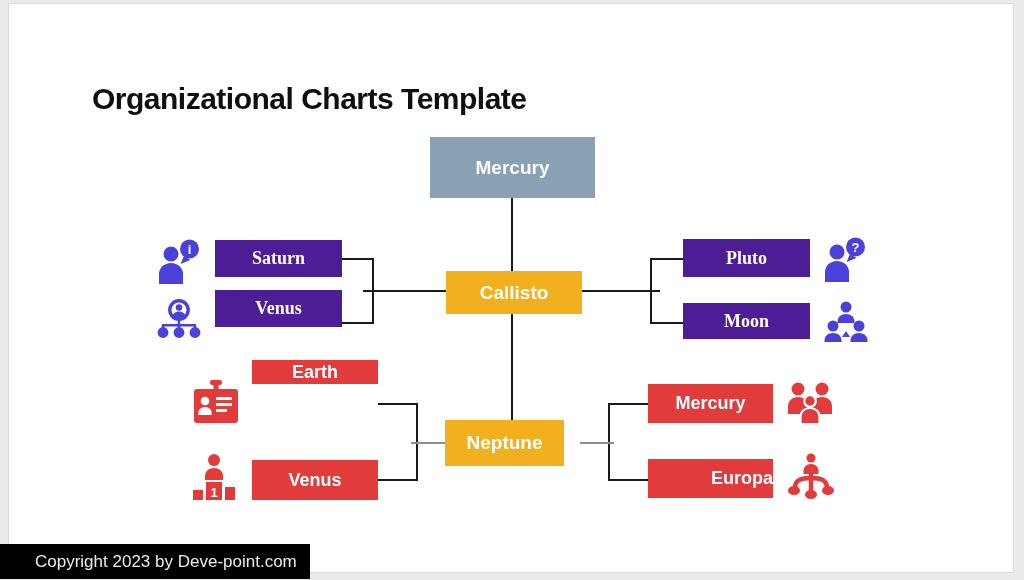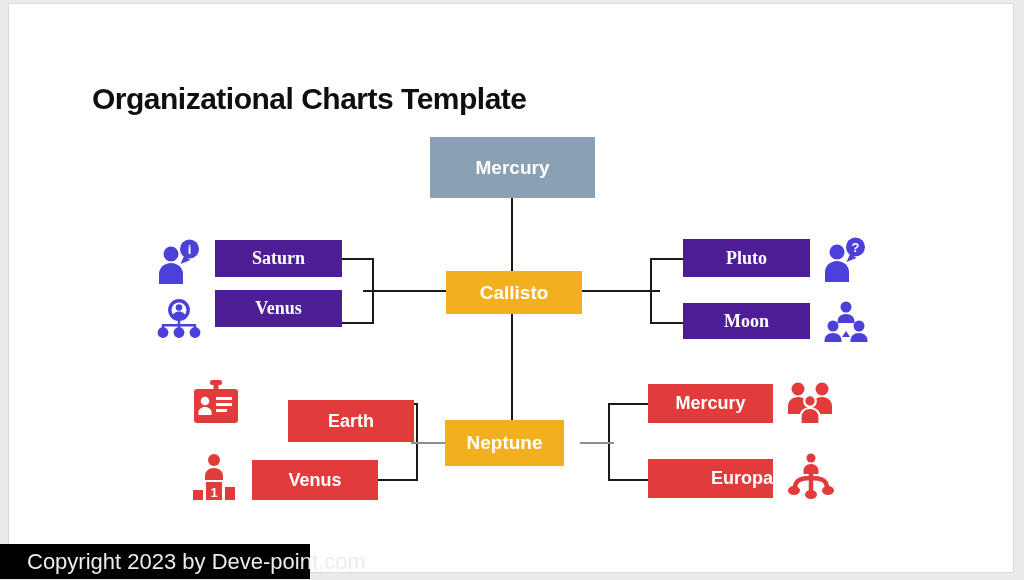--- a/index.html
+++ b/index.html
@@ -30,21 +30,21 @@
   .line.gray{background:#8f8f8f;}
   .icon{position:absolute;}
   .ic-blue{color:#4B40D9;}
   .ic-red{color:#E23B3B;}
   .icon svg{display:block;}
   .copyright-bar{
     position:absolute;left:0;top:544px;width:310px;height:35px;
     background:#000000;display:flex;align-items:center;z-index:5;
   }
   .copyright-bar span{
-    color:#ececec;font-size:22px;padding-left:27px;white-space:nowrap;
+    color:#ececec;font-size:17px;padding-left:27px;white-space:nowrap;margin-left:8px;
   }
 </style>
 </head>
 <body>
 
 <div class="slide"></div>
 
 <div class="page-title">Organizational Charts Template</div>
 
 <div class="line" style="left:511px;top:198px;width:2px;height:73px;"></div>
@@ -80,21 +80,21 @@
 </div>
 <div class="node c-blue" style="left:215px;top:290px;width:127px;height:37px;">
   <span>Venus</span>
 </div>
 <div class="node c-blue" style="left:683px;top:239px;width:127px;height:38px;text-align:center;">
   <span>Pluto</span>
 </div>
 <div class="node c-blue" style="left:683px;top:303px;width:127px;height:36px;">
   <span>Moon</span>
 </div>
-<div class="node c-red" style="left:252px;top:400px;width:126px;height:42px;margin-left:36px;">
+<div class="node c-red" style="left:252px;top:360px;width:126px;height:24px;">
   <span>Earth</span>
 </div>
 <div class="node c-red" style="left:252px;top:460px;width:126px;height:40px;">
   <span>Venus</span>
 </div>
 <div class="node c-red" style="left:648px;top:384px;width:125px;height:39px;">
   <span>Mercury</span>
 </div>
 <div class="node c-red" style="left:648px;top:459px;width:125px;height:39px;justify-content:flex-end;">
   <span>Europa</span>

